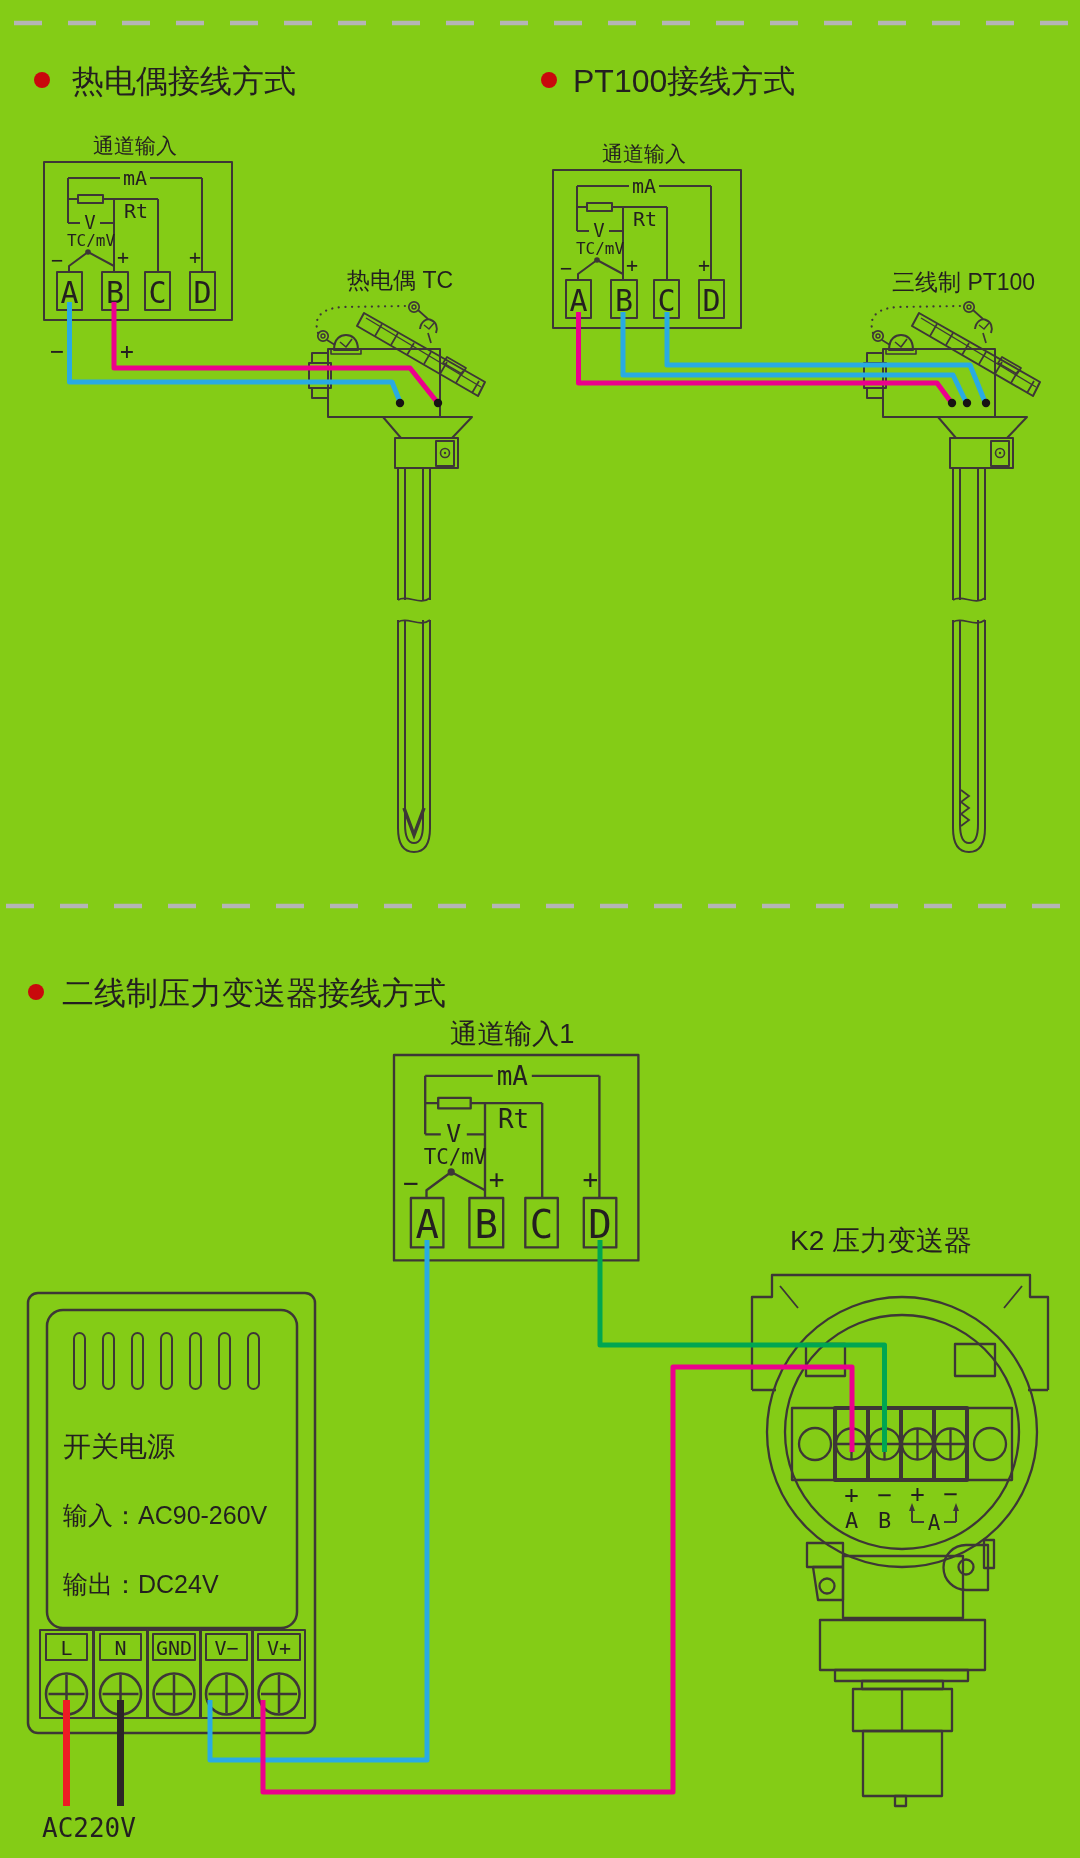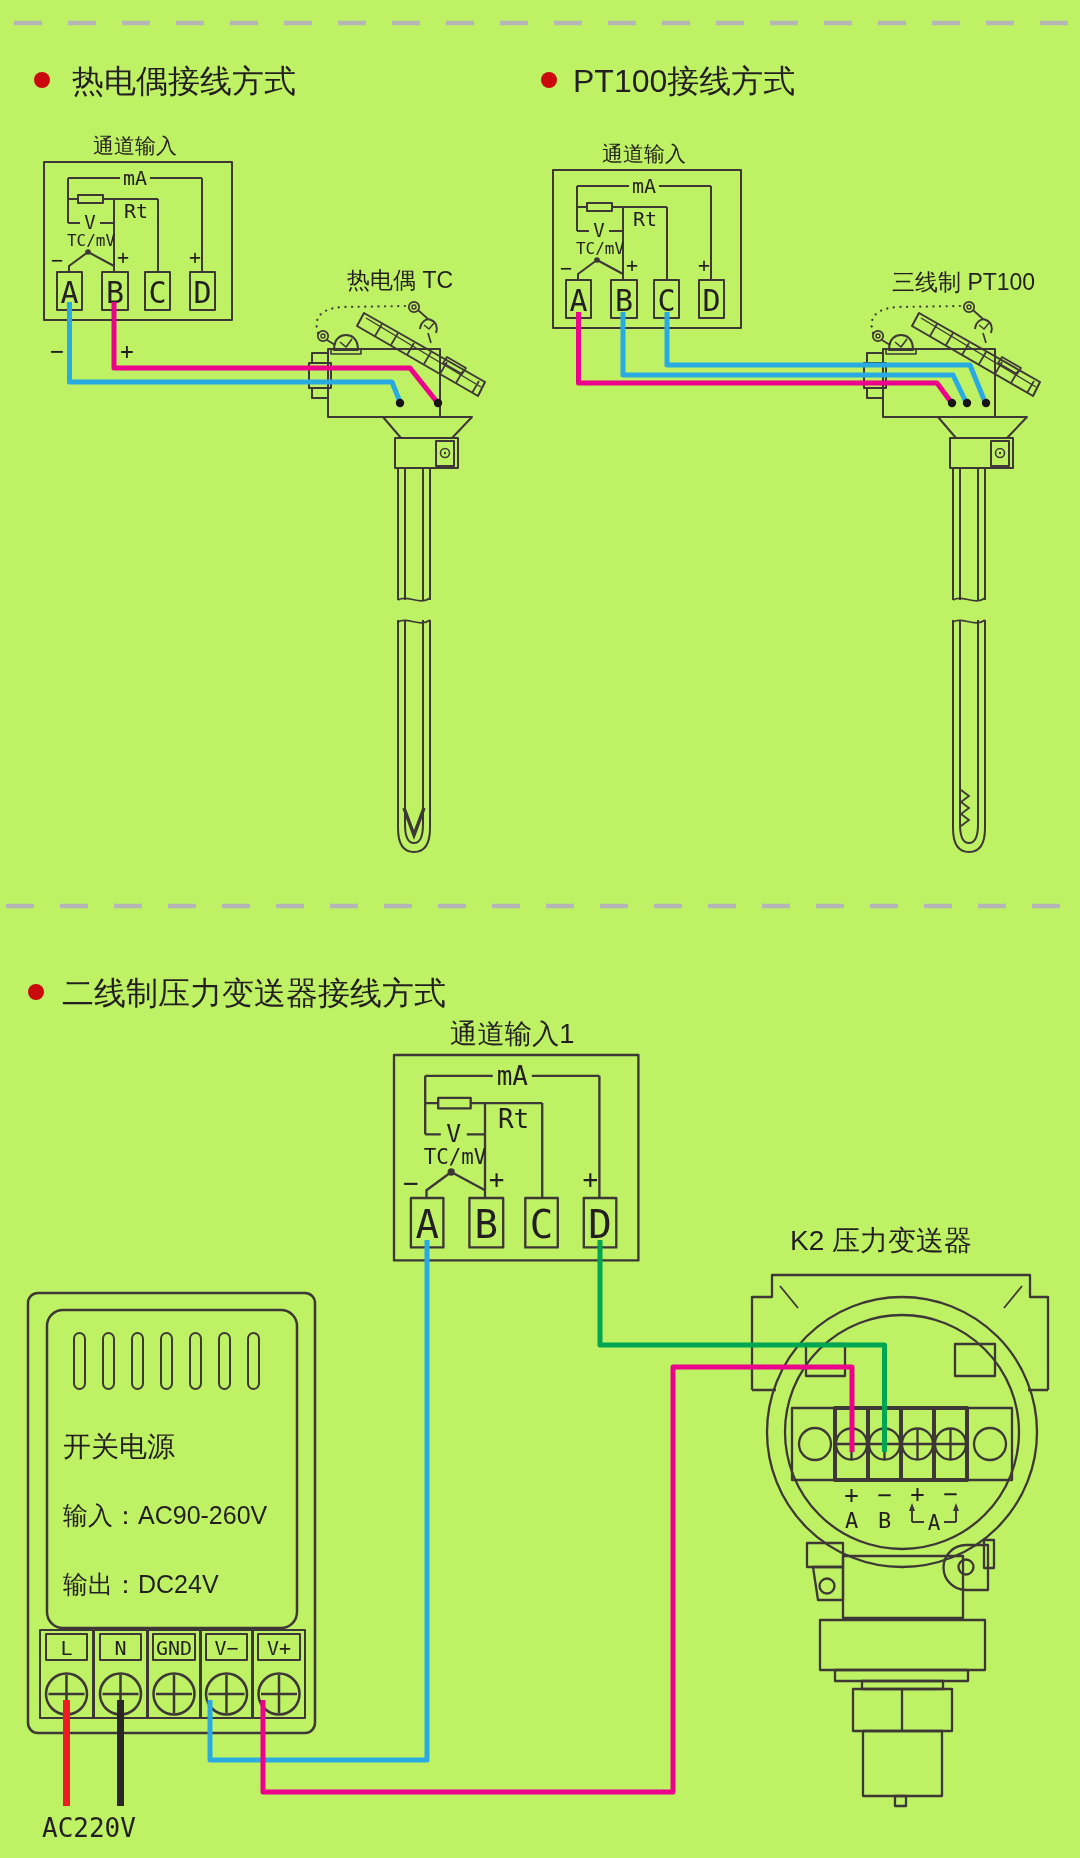--- a/index.html
+++ b/index.html
@@ -1,16 +1,16 @@
 <!DOCTYPE html>
 <html><head>
 <meta charset="utf-8">
 <style>
   html,body{margin:0;padding:0;background:#fff;}
-  #page{position:relative;width:1080px;height:1858px;background:#bef264;overflow:hidden;}
+  #page{position:relative;width:1080px;height:1858px;background:#84cc16;overflow:hidden;}
   svg{display:block;}
   .ln{stroke:#3d3736;fill:none;stroke-linejoin:round;}
   .txt text{fill:#231f20;}
   .cjk{font-family:"Liberation Sans","DejaVu Sans",sans-serif;}
   .mono{font-family:"DejaVu Sans Mono","Liberation Mono",monospace;}
 </style>
 </head>
 <body>
 
 <div id="page">

